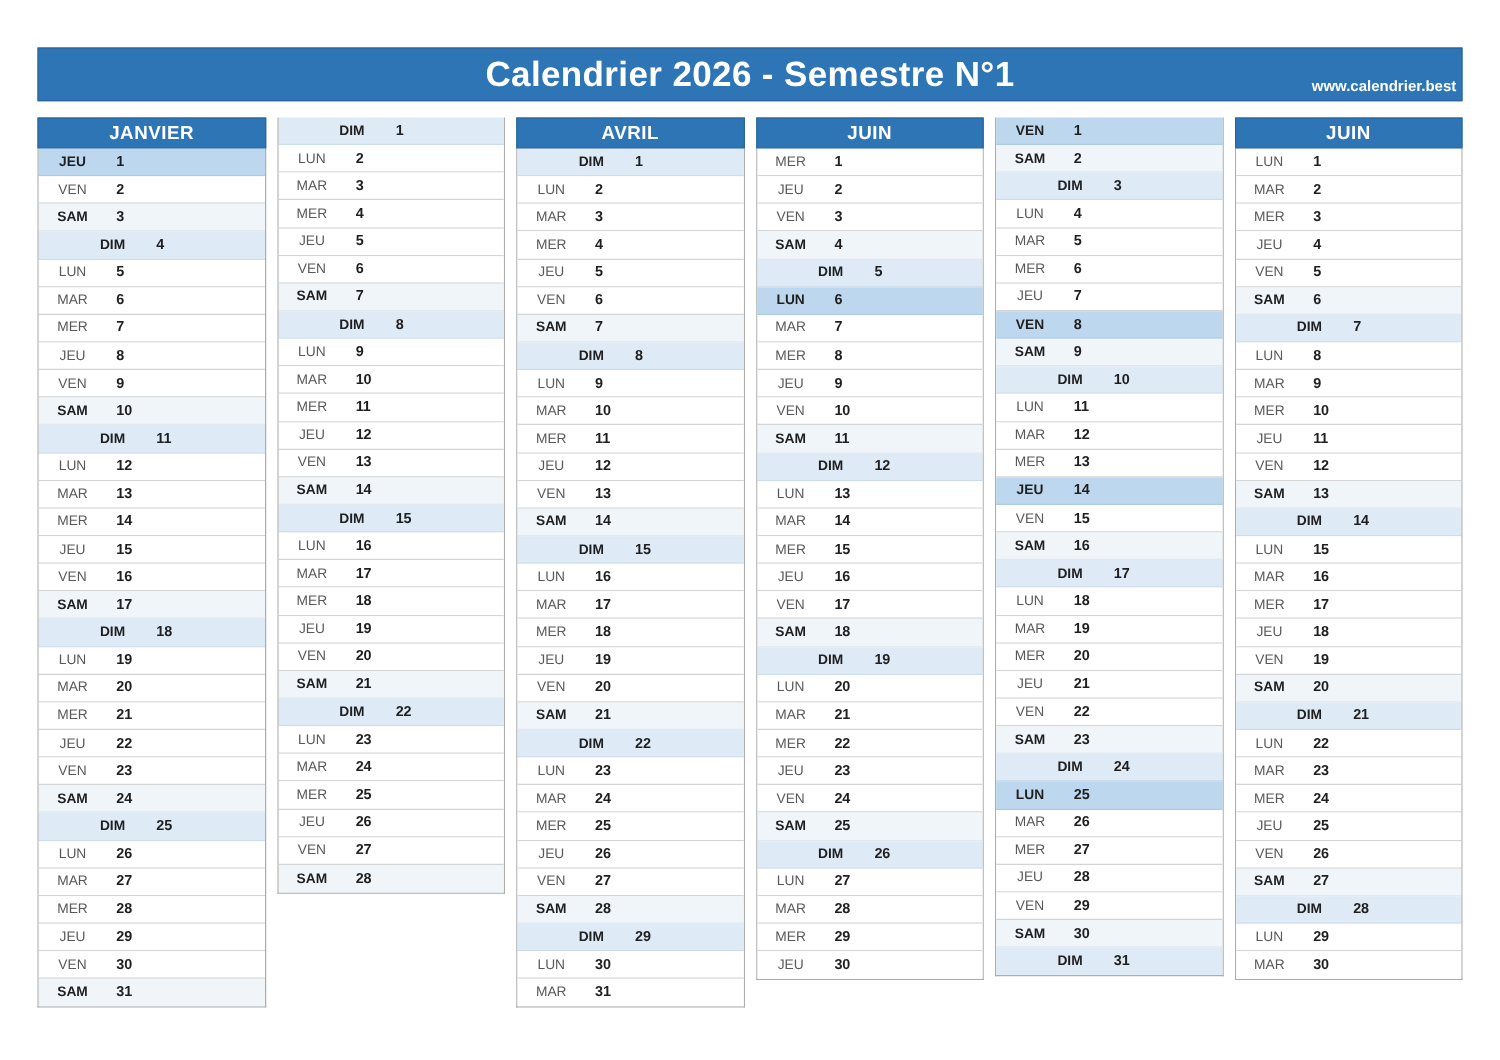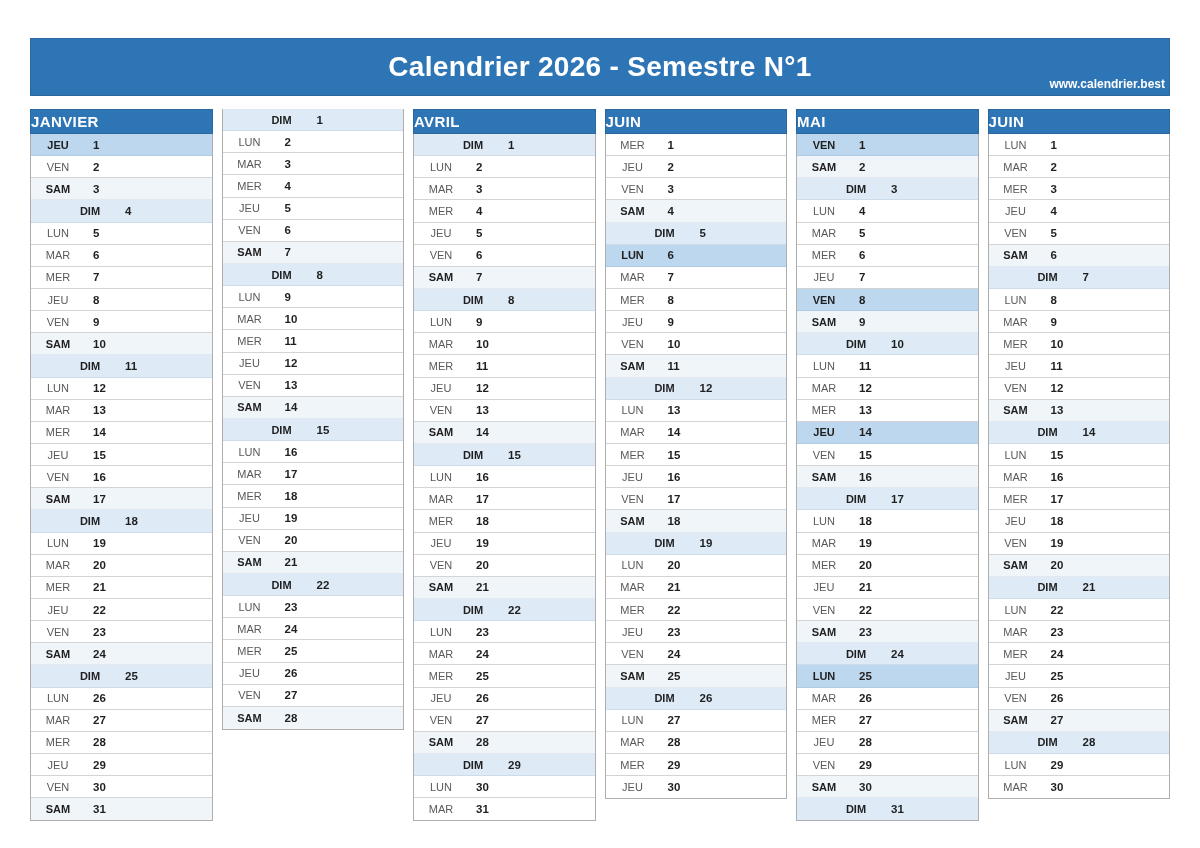--- a/index.html
+++ b/index.html
@@ -7,21 +7,21 @@
     width: 1200px; height: 848px;
     background: #ffffff;
     font-family: "Liberation Sans", "DejaVu Sans", sans-serif;
     overflow: hidden;
   }
   .page { padding: 38px 30px 0 30px; }
 
   
   .titlebar {
     position: relative;
-    height: 58px;
+    height: 43px;
     background: var(--header-blue, #2E75B6);
     border: 1px solid #2a679f;
     display: flex;
     align-items: center;
     justify-content: center;
   }
   .titlebar h1 {
     color: #ffffff;
     font-size: 28px;
     font-weight: 700;
@@ -46,20 +46,21 @@
     align-items: start;
   }
   .month-header {
     height: 25px;
     line-height: 24px;
     background: var(--header-blue, #2E75B6);
     border: 1px solid #2a679f;
     color: #ffffff;
     font-size: 15px;
     font-weight: 700;
+    text-align: center;
     letter-spacing: 0.4px;
   }
   .month-body {
     border: 1px solid #aeaeae;
     border-top: none;
     background: #ffffff;
   }
   .day-row {
     height: 22.15px;
     display: flex;
@@ -595,21 +596,20 @@
             <span class="dow">MER</span>
             <span class="num">29</span>
           </div>
           <div class="day-row">
             <span class="dow">JEU</span>
             <span class="num">30</span>
           </div>
         </div>
       </section>
       <section class="month">
-        <div class="month-header">MAI</div>
         <div class="month-body">
           <div class="day-row holiday">
             <span class="dow">VEN</span>
             <span class="num">1</span>
           </div>
           <div class="day-row saturday">
             <span class="dow">SAM</span>
             <span class="num">2</span>
           </div>
           <div class="day-row sunday">

